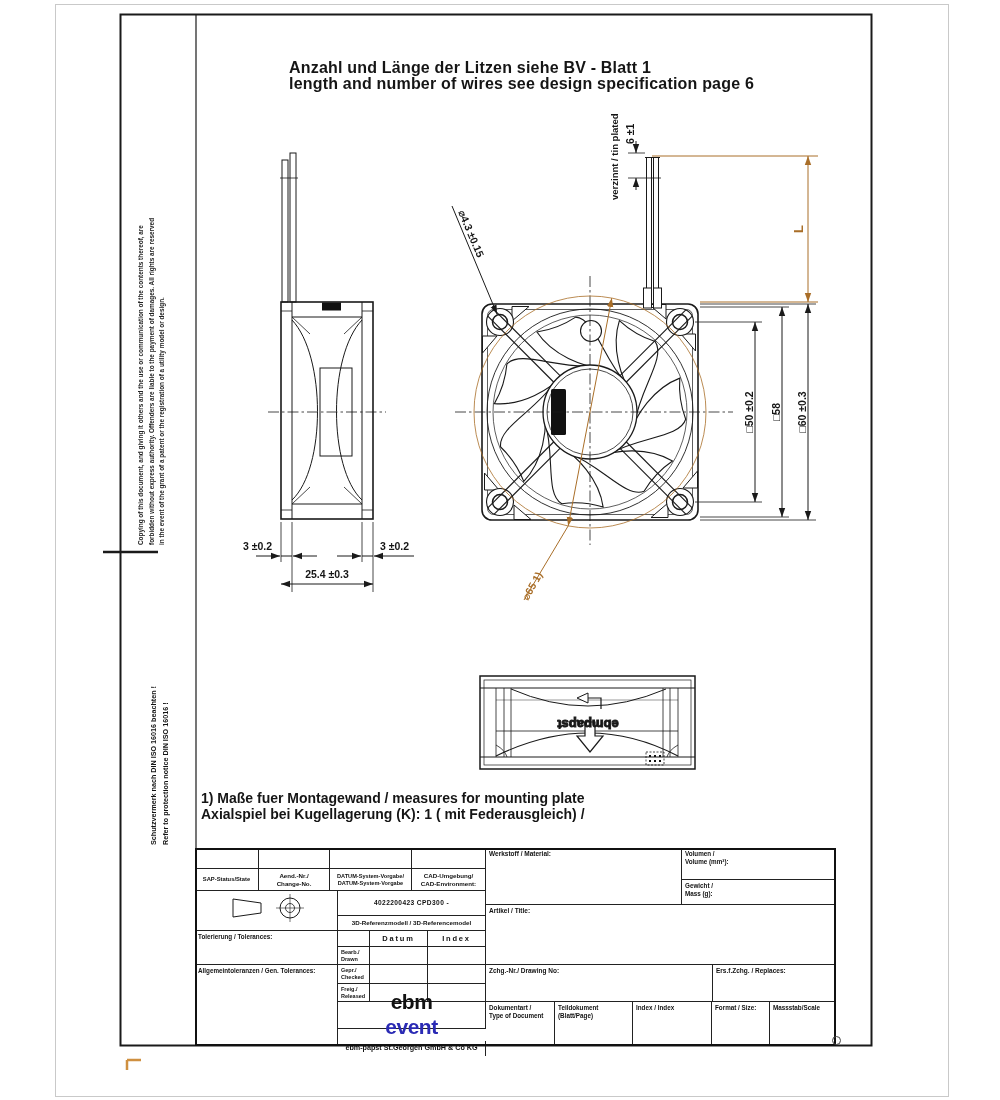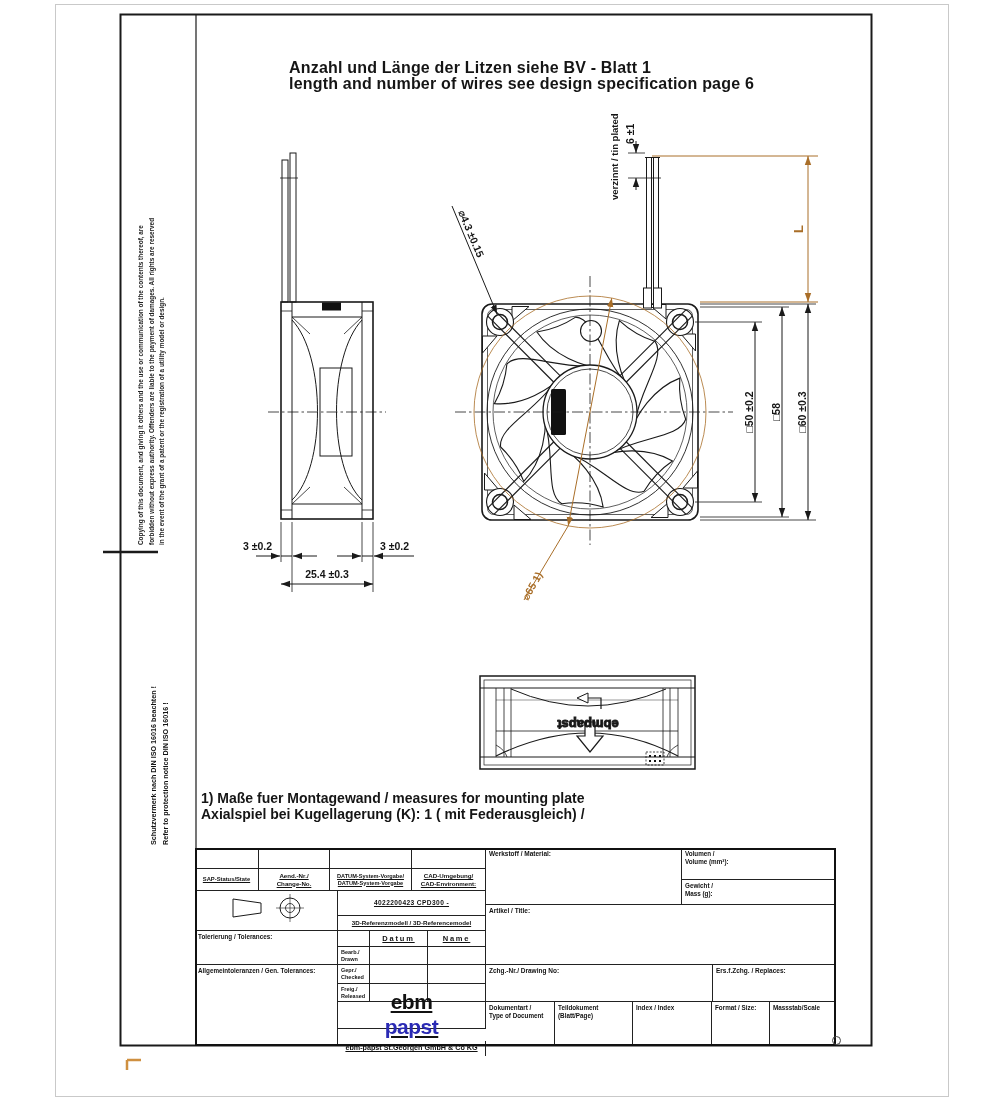--- a/index.html
+++ b/index.html
@@ -19,21 +19,21 @@
   
   .footnotes{left:201px;top:791px;font-size:14px;font-weight:bold;line-height:15.5px;}
   
   .tb{left:195px;top:848px;width:641px;height:198px;}
   .tb .frame{position:absolute;inset:0;border:2px solid #111;pointer-events:none;}
   .cell{position:absolute;box-sizing:border-box;font-weight:bold;color:#111;}
   .br{border-right:1px solid #222;}
   .bb{border-bottom:1px solid #222;}
   .tl{font-size:6.3px;line-height:1.2;padding:2px 1px 0 3px;}
   .ct{display:flex;align-items:center;justify-content:center;text-align:left;
-      font-size:6.2px;line-height:1.2;flex-direction:column;text-decoration:underline;}
+      font-size:6.2px;line-height:1.2;flex-direction:column;}
   .hdr{font-size:7.5px;letter-spacing:1.8px;}
   .sysid{font-size:6.6px;letter-spacing:.4px;}
   .logo{font-size:21px;font-weight:800;letter-spacing:-.5px;}
   .logo .blue{color:#2a2ab4;}
   .company{font-size:7.2px;}
   .cdot{left:832px;top:1036px;width:7px;height:7px;border:1px solid #444;border-radius:50%;}
   
   svg text{font-family:"Liberation Sans","DejaVu Sans",sans-serif;font-weight:bold;fill:#151515;}
   .dimtxt{font-size:10.5px;}
   .dimsm{font-size:9.5px;}
@@ -302,21 +302,21 @@
       </svg>
     </div>
     <div class="cell br bb ct sysid" style="left:143px;top:43px;width:148px;height:25px">4022200423 CPD300 -</div>
     <div class="cell br bb ct" style="left:143px;top:68px;width:148px;height:15px">3D-Referenzmodell / 3D-Referencemodel</div>
 
     <div class="cell br bb tl" style="left:0;top:83px;width:143px;height:34px">Tolerierung / Tolerances:</div>
     <div class="cell br tl" style="left:0;top:117px;width:143px;height:81px">Allgemeintoleranzen / Gen. Tolerances:</div>
 
     <div class="cell br bb" style="left:143px;top:83px;width:32px;height:16px"></div>
     <div class="cell br bb ct hdr" style="left:175px;top:83px;width:58px;height:16px">Datum</div>
-    <div class="cell br bb ct hdr" style="left:233px;top:83px;width:58px;height:16px">Name</div>
+    <div class="cell br bb ct hdr" style="left:233px;top:83px;width:58px;height:16px">Index</div>
 
     <div class="cell br bb tl" style="left:143px;top:99px;width:32px;height:18px;font-size:5.5px">
       <div>Bearb./</div>
         <div>Drawn</div>
     </div>
     <div class="cell br bb" style="left:175px;top:99px;width:58px;height:18px"></div>
     <div class="cell br bb" style="left:233px;top:99px;width:58px;height:18px"></div>
     <div class="cell br bb tl" style="left:143px;top:117px;width:32px;height:19px;font-size:5.5px">
       <div>Gepr./</div>
         <div>Checked</div>
@@ -325,21 +325,21 @@
     <div class="cell br bb" style="left:233px;top:117px;width:58px;height:19px"></div>
     <div class="cell br bb tl" style="left:143px;top:136px;width:32px;height:18px;font-size:5.5px">
       <div>Freig./</div>
         <div>Released</div>
     </div>
     <div class="cell br bb" style="left:175px;top:136px;width:58px;height:18px"></div>
     <div class="cell br bb" style="left:233px;top:136px;width:58px;height:18px"></div>
 
     <div class="cell br bb ct logo" style="left:143px;top:152px;width:148px;height:29px;flex-direction:column">
       <span>ebm</span>
-        <span class="blue">papst</span>
+        <span class="blue">event</span>
     </div>
     <div class="cell br ct company" style="left:143px;top:193px;width:148px;height:15px">ebm-papst St.Georgen GmbH &amp; Co KG</div>
 
     <div class="cell br bb tl" style="left:291px;top:0;width:196px;height:57px;font-size:6.5px">Werkstoff / Material:</div>
     <div class="cell bb tl" style="left:487px;top:0;width:154px;height:32px">
       <div>Volumen /</div>
         <div>Volume (mm³):</div>
     </div>
     <div class="cell bb tl" style="left:487px;top:32px;width:154px;height:25px">
       <div>Gewicht /</div>

